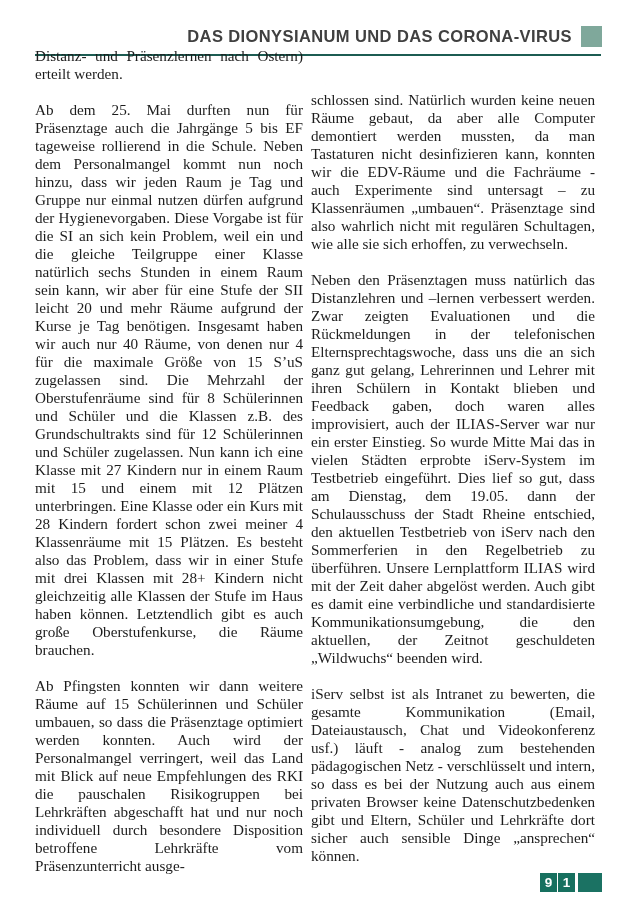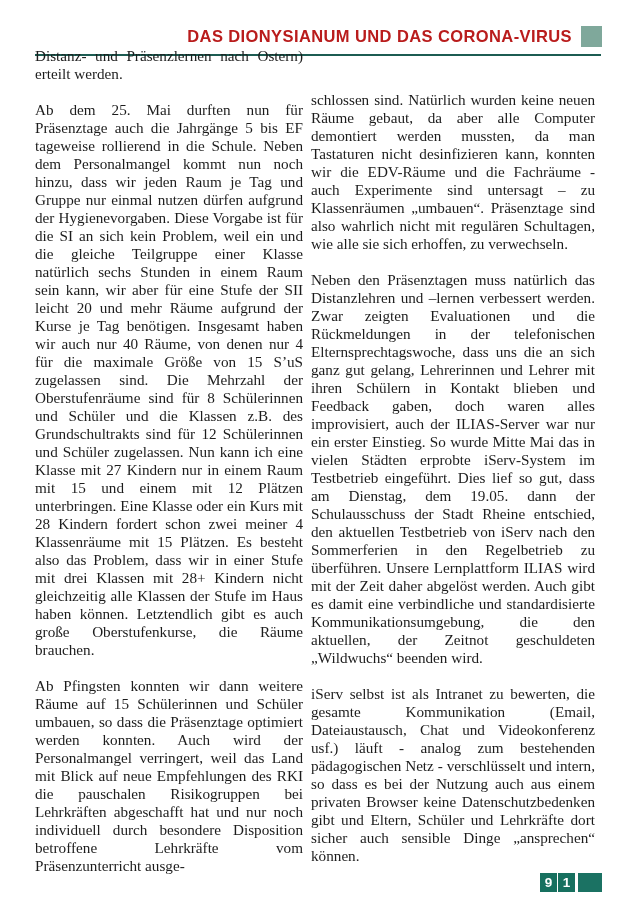--- a/index.html
+++ b/index.html
@@ -25,21 +25,21 @@
     display: flex;
     justify-content: flex-end;
     align-items: center;
     gap: 9px;
   }
   .header-title {
     font-family: "Liberation Sans", sans-serif;
     font-weight: bold;
     font-size: 16.5px;
     letter-spacing: 0.4px;
-    color: #b91c1c;
+    color: #404040;
     white-space: nowrap;
   }
   .header-square {
     width: 21px;
     height: 21px;
     background: #7fa89b;
     flex: 0 0 auto;
   }
   .header-rule {
     position: absolute;

